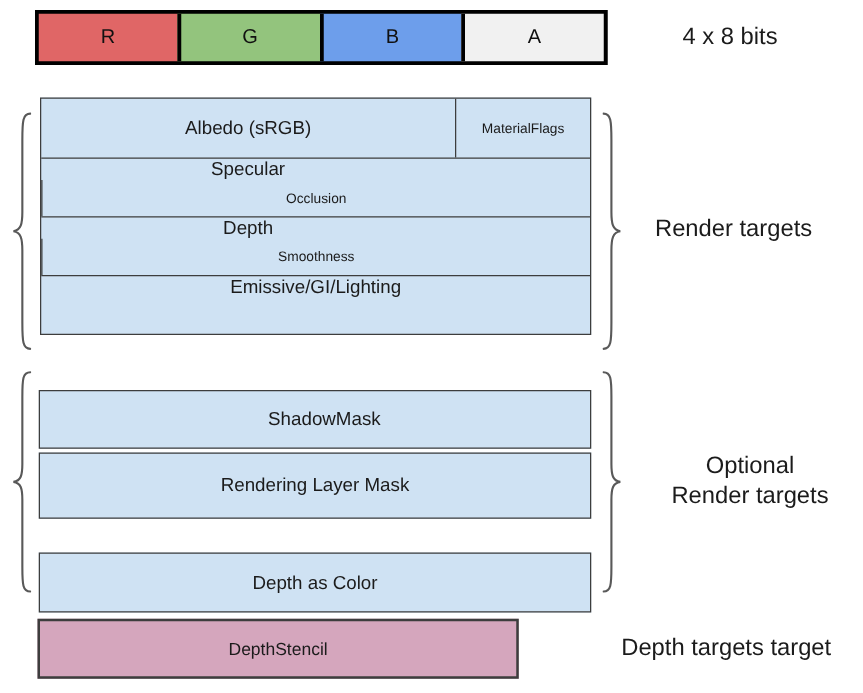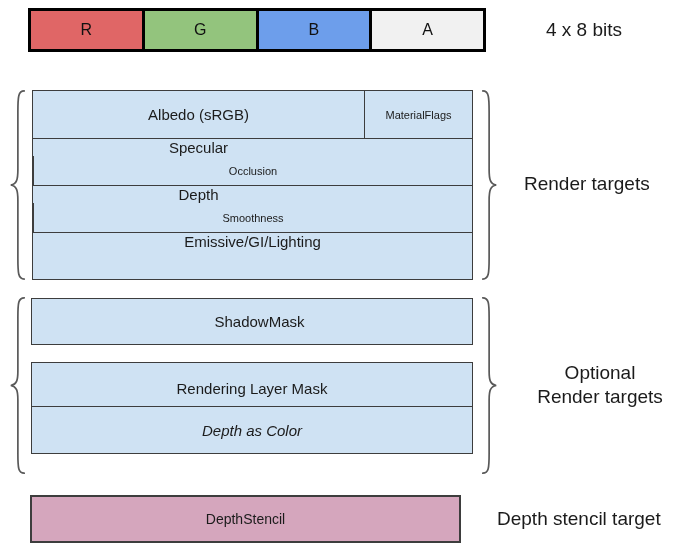--- a/index.html
+++ b/index.html
@@ -35,21 +35,21 @@
     position: absolute;
     left: 546px; top: 8px; height: 44px;
     display: flex; align-items: center;
     font-size: 19px;
     white-space: nowrap;
   }
 
   
   .rt-group {
     position: absolute;
-    left: 32px; top: 90px;
+    left: 32px; top: 78px;
     width: 441px; height: 190px;
     border: 1.5px solid #3d3d3d;
     display: grid;
     grid-template-rows: repeat(4, 1fr);
     text-align: right;
   }
   .rt-row { display: flex; }
   .rt-row + .rt-row { border-top: 1.5px solid #3d3d3d; flex-direction: column; }
   .rt-main {
     width: 331px;
@@ -65,29 +65,29 @@
   }
 
   
   .opt-box {
     position: absolute;
     left: 31px; width: 442px;
     border: 1.5px solid #3d3d3d;
     display: flex; align-items: center; justify-content: center;
     font-size: 15px;
   }
-  .opt-1 { top: 298px; height: 47px; padding-left: 15px; }
+  .opt-1 { top: 312px; height: 47px; padding-left: 15px; }
   .opt-2 { top: 362px; height: 53px; }
-  .opt-3 { top: 406px; height: 48px; font-style: italic; }
+  .opt-3 { top: 442px; height: 48px; }
 
   
   .ds-box {
     position: absolute;
     left: 30px; top: 495px;
-    width: 431px; height: 48px;
+    width: 385px; height: 48px;
     border: 2px solid #3d3d3d;
     display: flex; align-items: center; justify-content: center;
     font-size: 14px;
   }
 
   
   .side-label {
     position: absolute;
     font-size: 19px;
     white-space: nowrap;
@@ -170,15 +170,15 @@
     <svg viewBox="0 0 20 100" preserveAspectRatio="none" aria-hidden="true">
       <path d="M 1 1 C 9 1 9.5 4 9.5 12 L 9.5 42 C 9.5 47 11 49.5 19 50 C 11 50.5 9.5 53 9.5 58 L 9.5 88 C 9.5 96 9 99 1 99"></path>
     </svg>
   </div>
   <div class="side-label lbl-opt">
     <div>Optional</div>
     <div>Render targets</div>
   </div>
 
   <div class="ds-box" style="background: rgb(213, 166, 189);">DepthStencil</div>
-  <div class="side-label lbl-ds">Depth stencil target</div>
+  <div class="side-label lbl-ds">Depth targets target</div>
 
 </div>
 
 </body></html>

